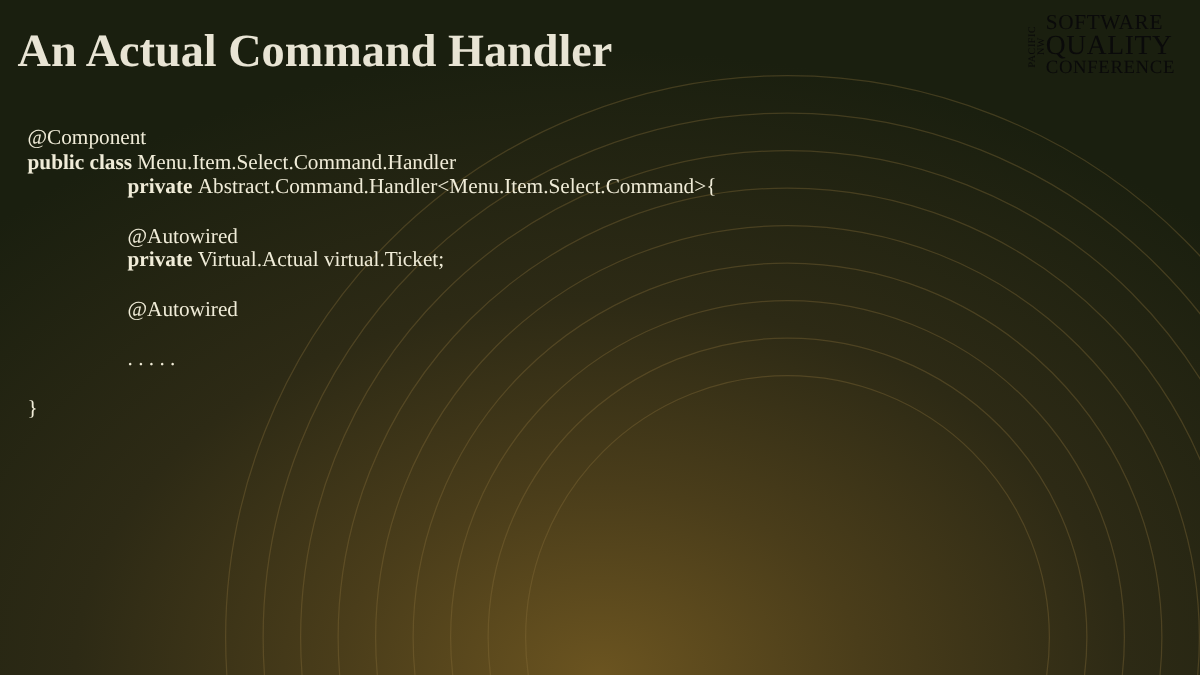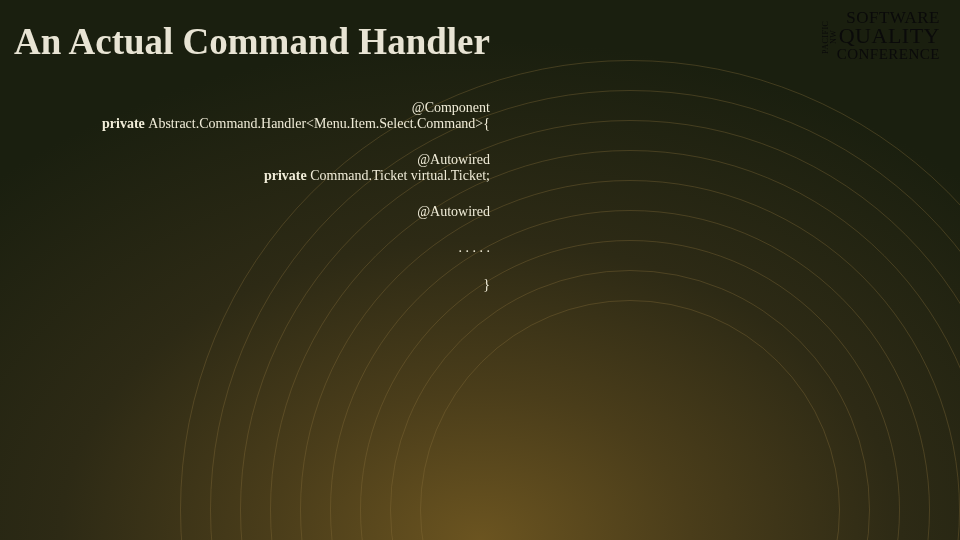--- a/index.html
+++ b/index.html
@@ -1,15 +1,15 @@
 <!DOCTYPE html>
 <html><head>
 <meta charset="utf-8">
 <style>
-  * { margin: 0; padding: 0; box-sizing: border-box; text-align: right; }
+  * { margin: 0; padding: 0; box-sizing: border-box; }
   body {
     width: 960px;
     height: 540px;
     background: radial-gradient(ellipse 700px 500px at 50% 100%, #6b5420 0%, #4a3d1a 30%, #2d2a15 60%, #1a1f0f 100%);
     position: relative;
     overflow: hidden;
     font-family: Georgia, 'Times New Roman', serif;
   }
   
   
@@ -60,21 +60,21 @@
     font-family: 'Times New Roman', serif;
     height: 50px;
     text-align: center;
   }
   
   .code {
     position: absolute;
     top: 100px;
     left: 22px;
     color: #f0ecd8;
-    font-size: 14px;
+    font-size: 17px;
     font-family: 'Palatino Linotype', Palatino, Georgia, serif;
     line-height: 1.15;
   }
   .code .line { white-space: pre; }
   .indent1 { padding-left: 80px; }
   .bold { font-weight: bold; }
   .spacer { height: 20px; }
 </style>
 </head>
 <body>
@@ -95,23 +95,24 @@
 
 <div class="logo">
   <div class="logo-vert">PACIFIC NW</div>
   <div class="logo-row1">SOFTWARE</div>
   <div class="logo-row2">QUALITY</div>
   <div class="logo-row3">CONFERENCE</div>
 </div>
 
 <div class="code">
   <div class="line">@Component</div>
+  <div class="line"><span class="bold">public class </span><span>Menu.Item.Select.Command.Handler</span></div>
   <div class="line indent1"><span class="bold">private </span><span>Abstract.Command.Handler&lt;Menu.Item.Select.Command&gt;{</span></div>
   <div class="spacer"></div>
   <div class="line indent1">@Autowired</div>
-  <div class="line indent1"><span class="bold">private </span><span>Command.Ticket virtual.Ticket;</span></div>
+  <div class="line indent1"><span class="bold">private </span><span>Virtual.Actual virtual.Ticket;</span></div>
   <div class="spacer"></div>
   <div class="line indent1">@Autowired</div>
   <div class="spacer"></div>
   <div class="line indent1">. . . . .</div>
   <div class="spacer"></div>
   <div class="line">}</div>
 </div>
 
 </body></html>

